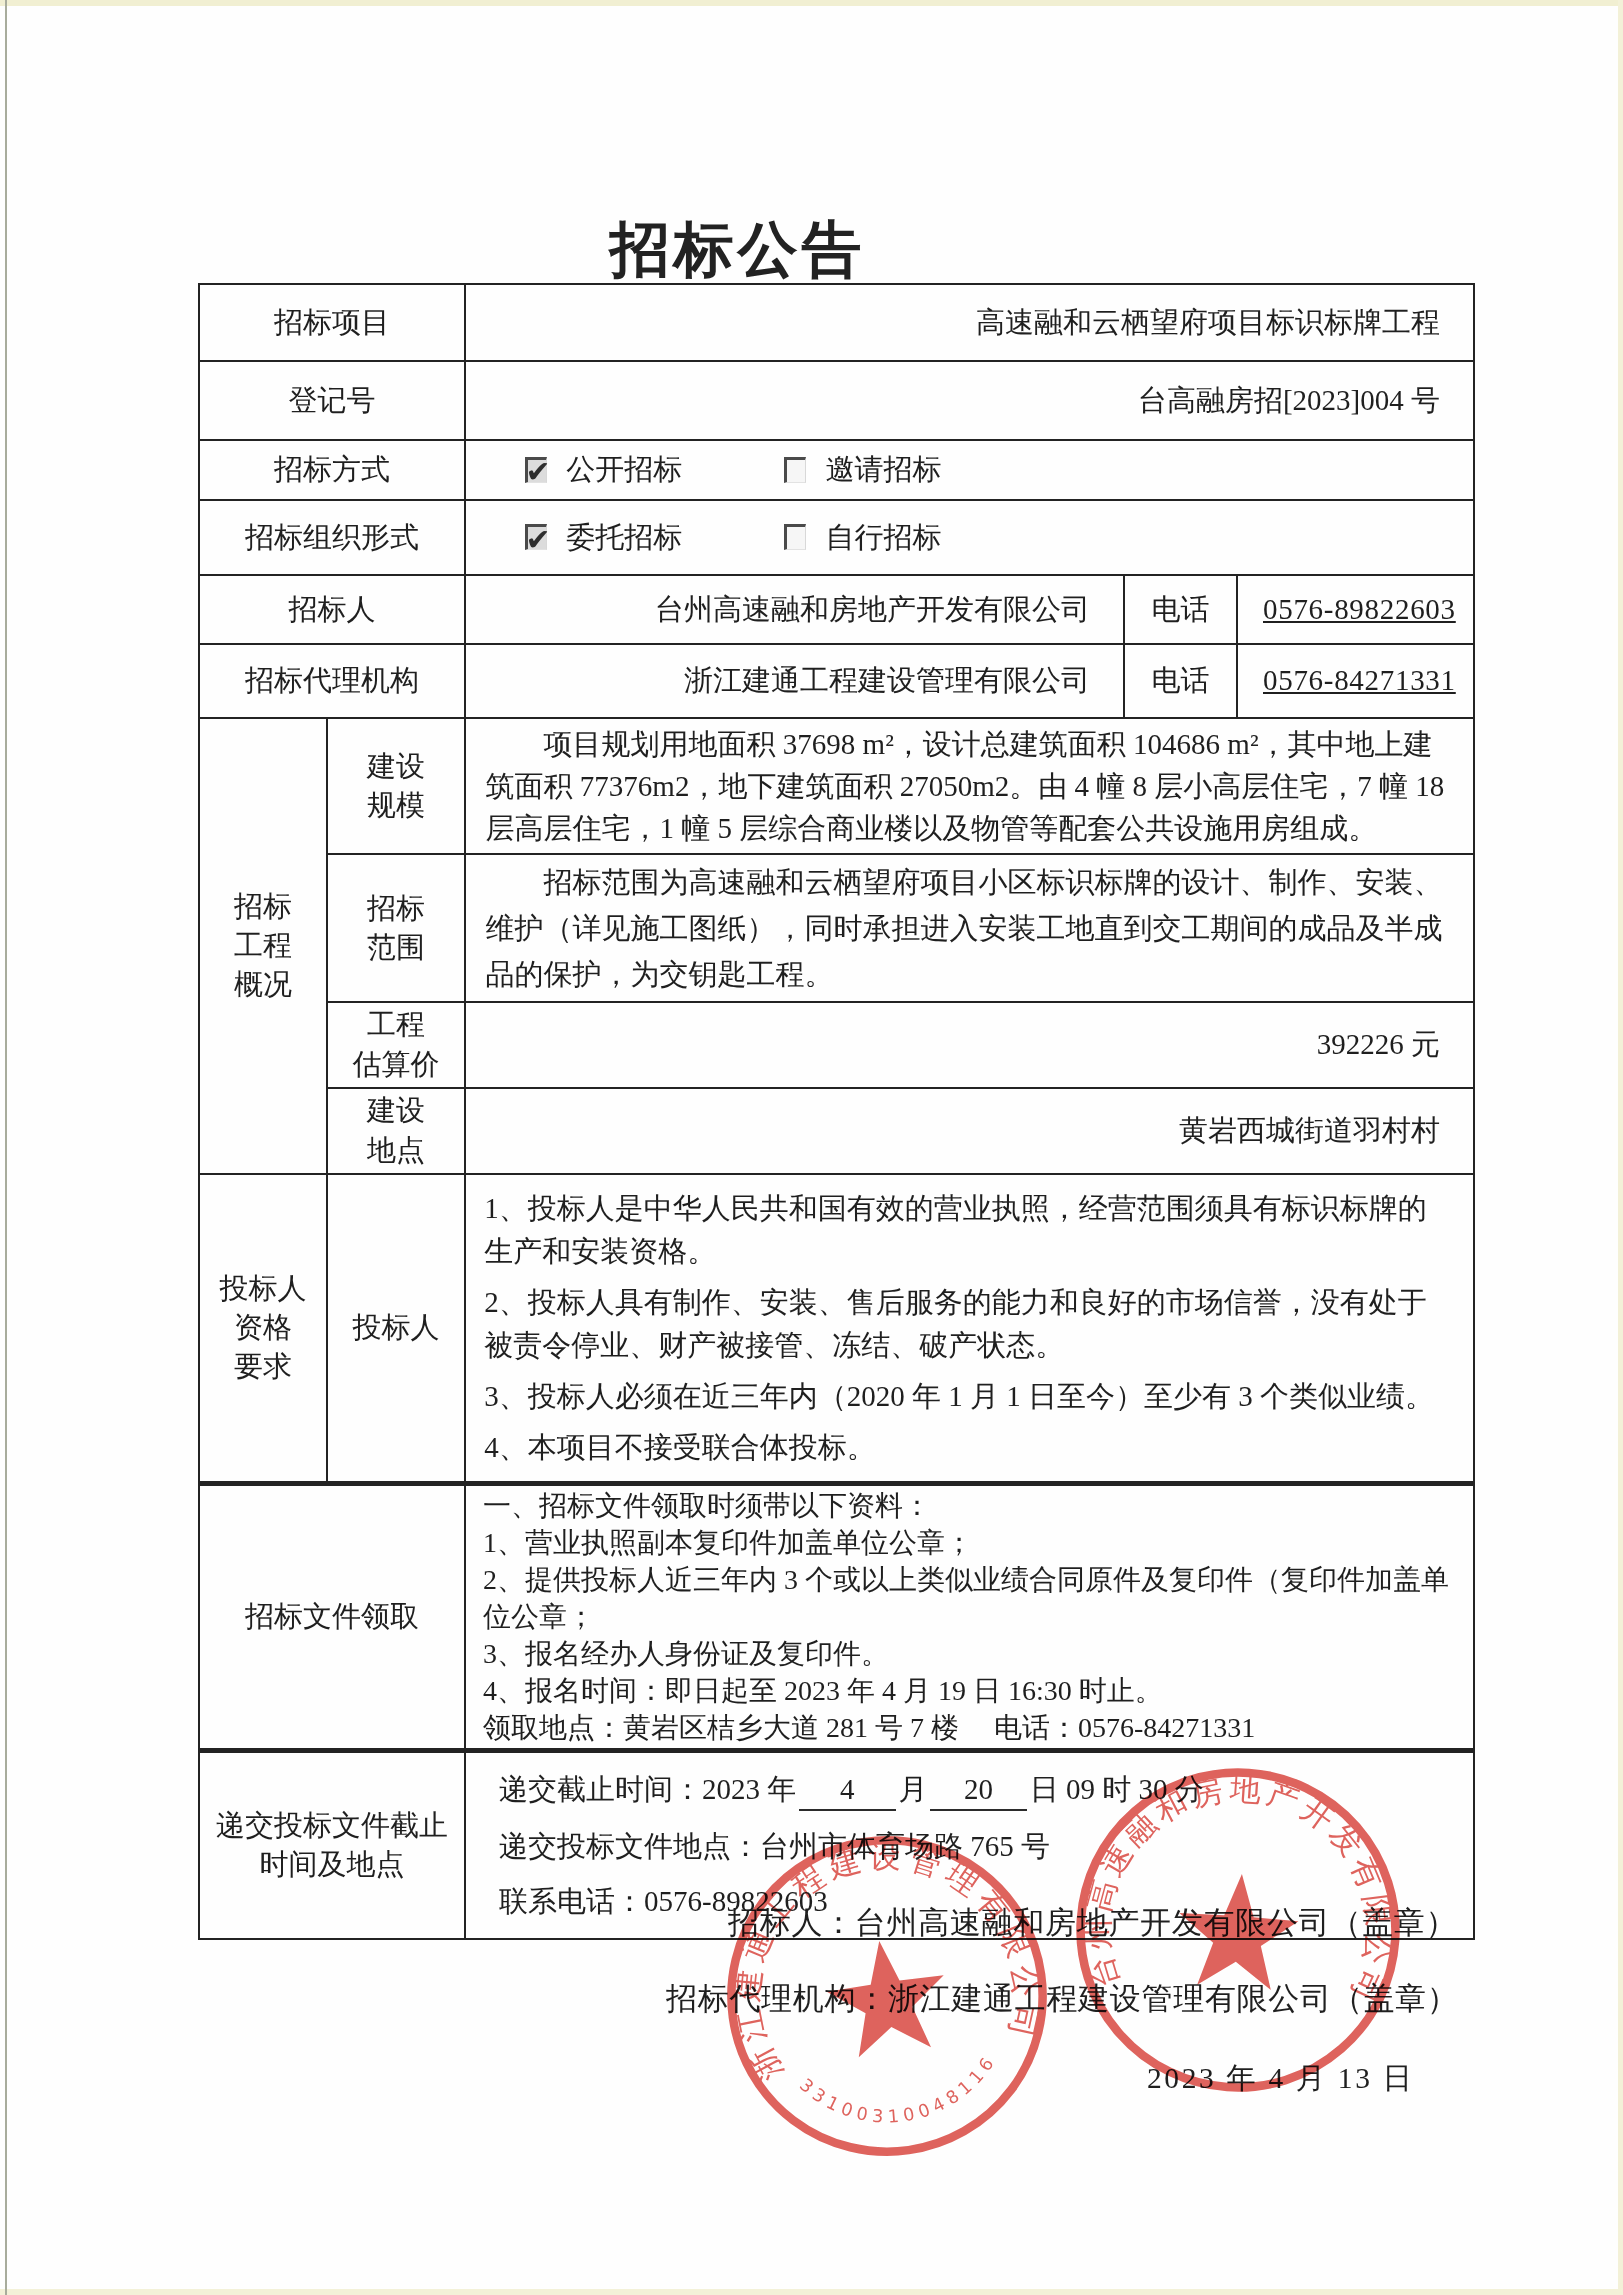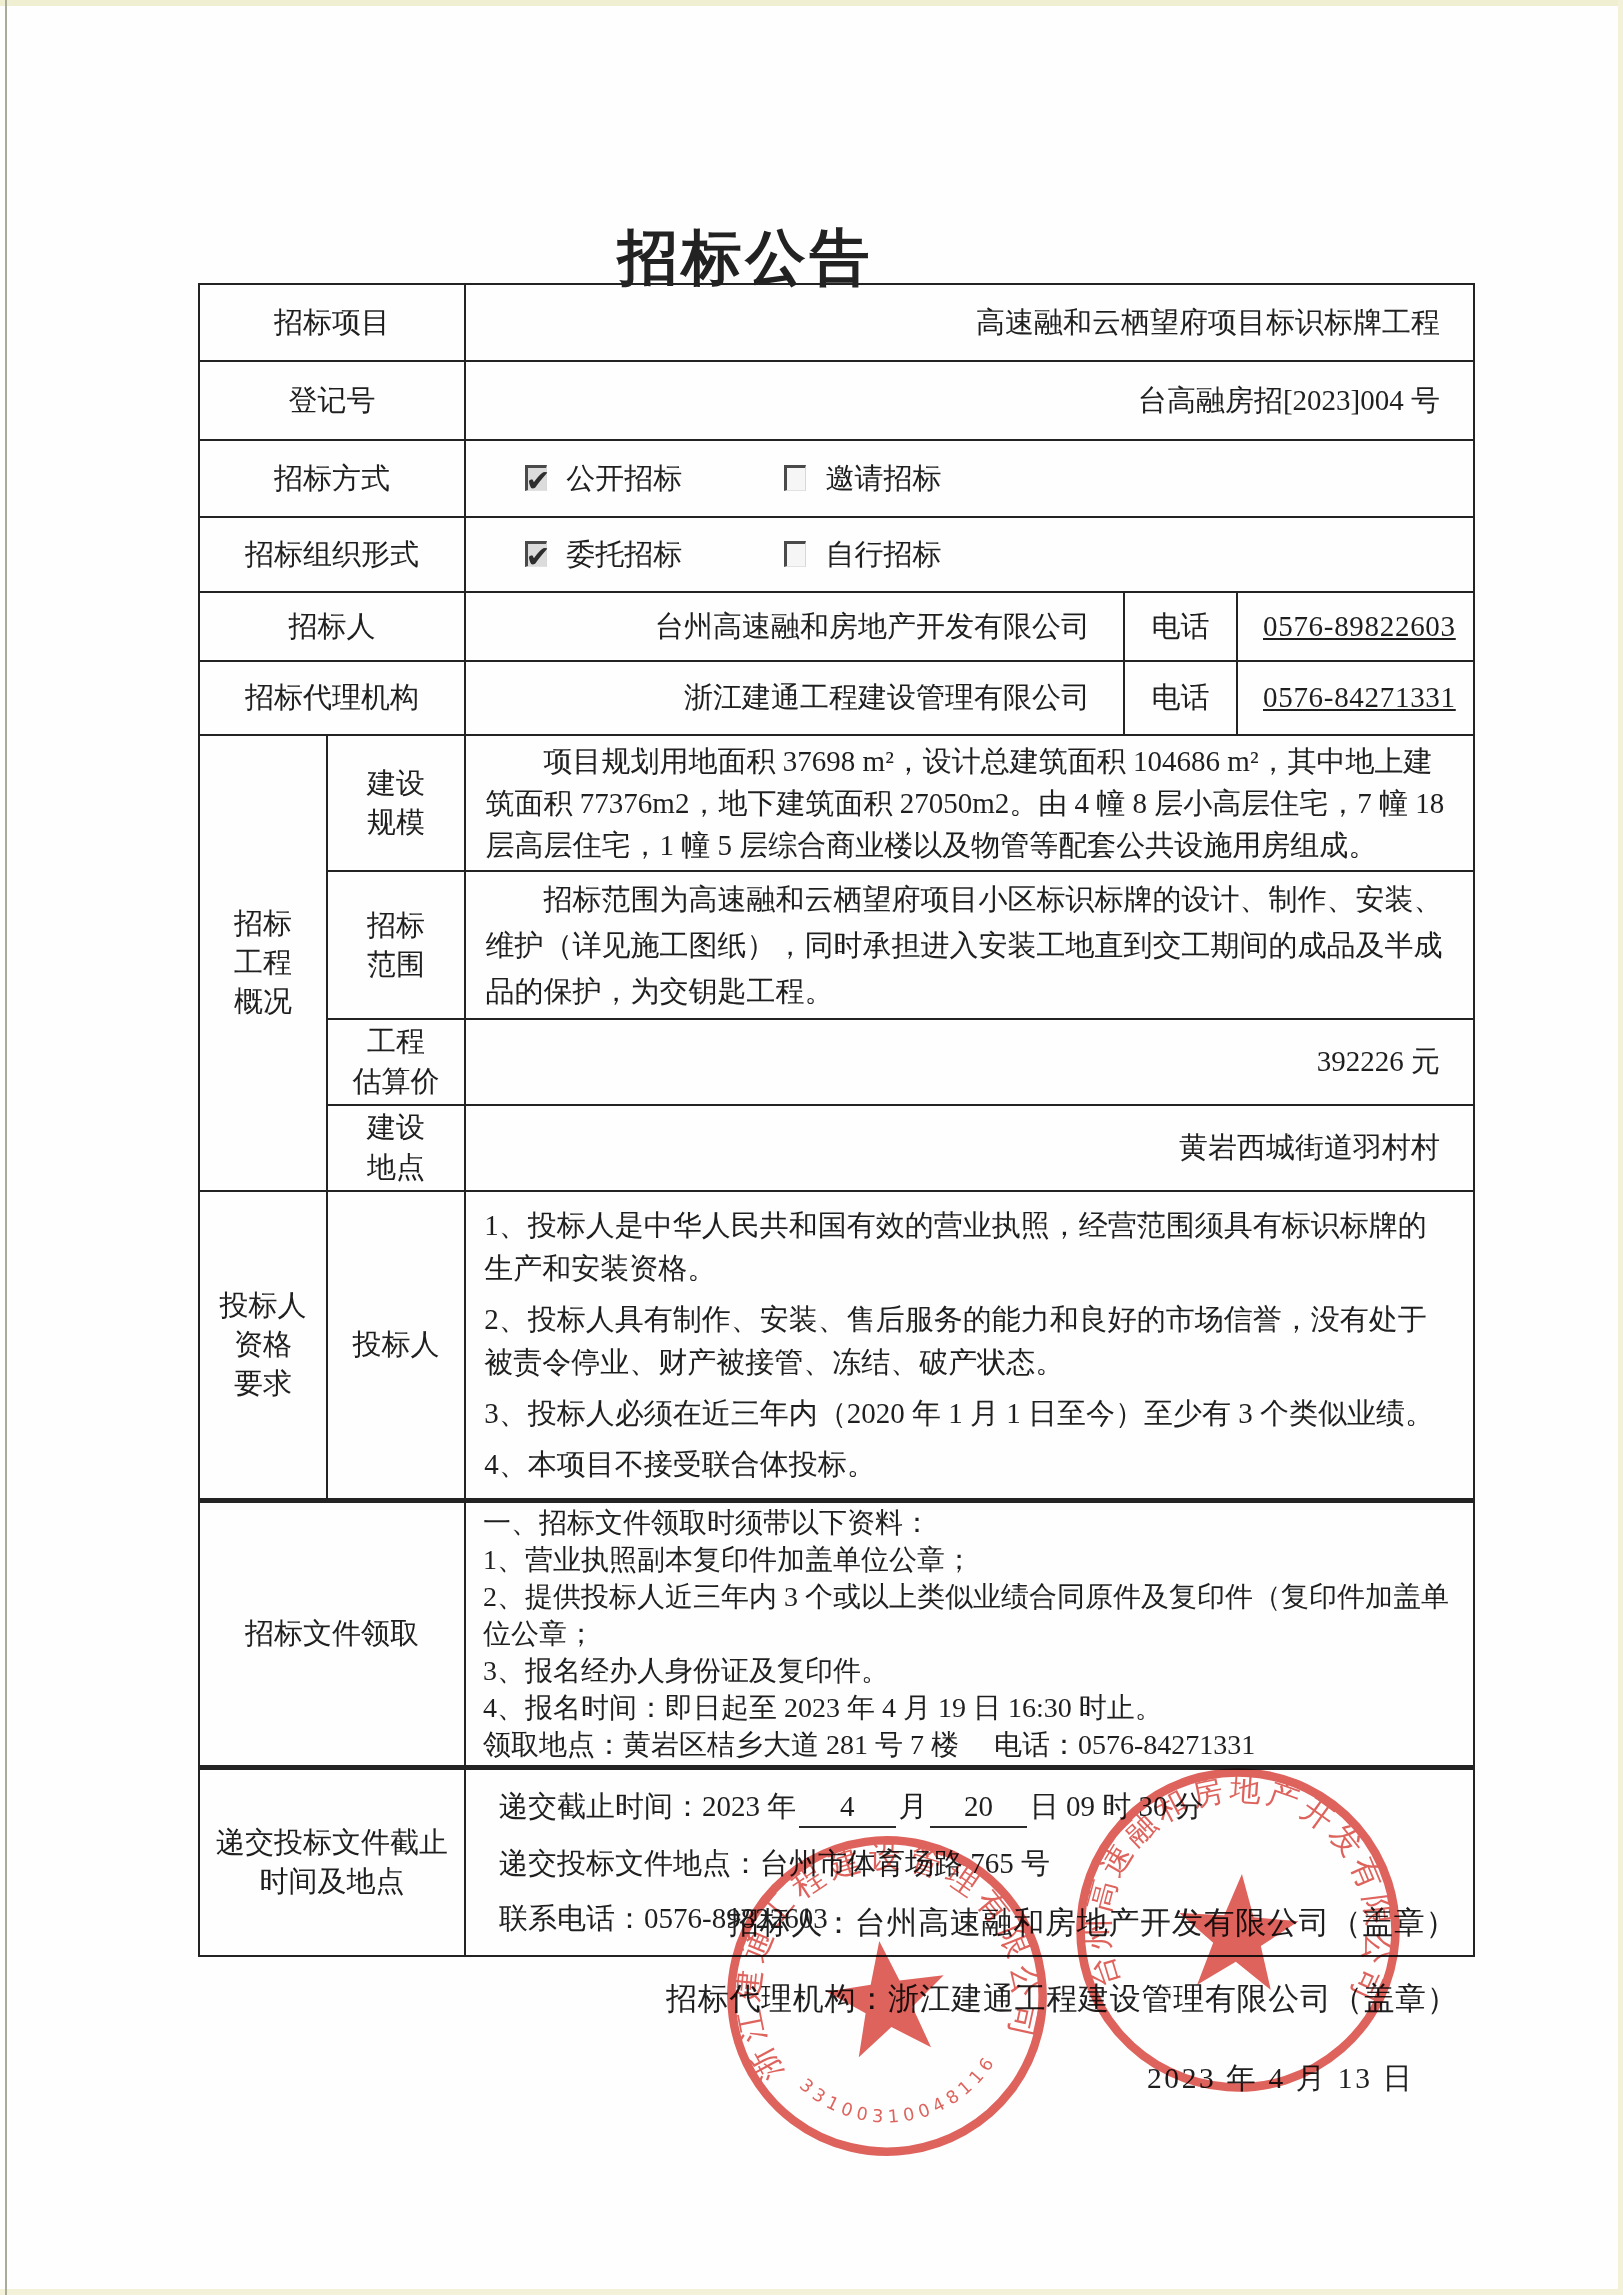--- a/index.html
+++ b/index.html
@@ -8,21 +8,21 @@
     font-family:"Liberation Serif","DejaVu Serif",serif;color:#1f1f1f;
     overflow:hidden;
   }
   
   .edge-top{position:absolute;left:0;top:0;width:1623px;height:5.9px;background:#f1efd2;}
   .edge-bottom{position:absolute;left:0;top:2289px;width:1623px;height:6.5px;background:#f3f1d8;}
   .edge-right{position:absolute;right:0;top:0;width:5.2px;height:2295px;background:#f3f1d8;}
   .edge-left{position:absolute;left:4.6px;top:0;width:2.6px;height:2295px;background:#a8ac9c;}
 
   .title{
-    position:absolute;top:202px;left:0;width:1459px;margin:16px;
+    position:absolute;top:202px;left:0;width:1459px;margin:8px;
     text-align:center;font-family:"Liberation Sans","DejaVu Sans",sans-serif;
     font-weight:900;font-size:60px;letter-spacing:3.9px;color:#222;
   }
 
   table.main{
     position:absolute;left:198px;top:283px;width:1275px;
     border-collapse:collapse;table-layout:fixed;
   }
   table.main td{
     border:2px solid #232323;vertical-align:middle;
@@ -91,21 +91,21 @@
   </colgroup>
   <tbody>
   <tr style="height:77px">
     <td class="lbl" colspan="2">招标项目</td>
     <td class="val" colspan="3">高速融和云栖望府项目标识标牌工程</td>
   </tr>
   <tr style="height:79px">
     <td class="lbl" colspan="2">登记号</td>
     <td class="val" colspan="3">台高融房招[2023]004 号</td>
   </tr>
-  <tr style="height:77px">
+  <tr style="height:60px">
     <td class="lbl" colspan="2">招标方式</td>
     <td colspan="3">
       <div class="cbrow">
         <span class="cb checked">
               <span class="tick">✔</span>
             </span>
         <span>公开招标</span>
         <span class="cbgap"></span>
         <span class="cb"></span>
         <span>邀请招标</span>

